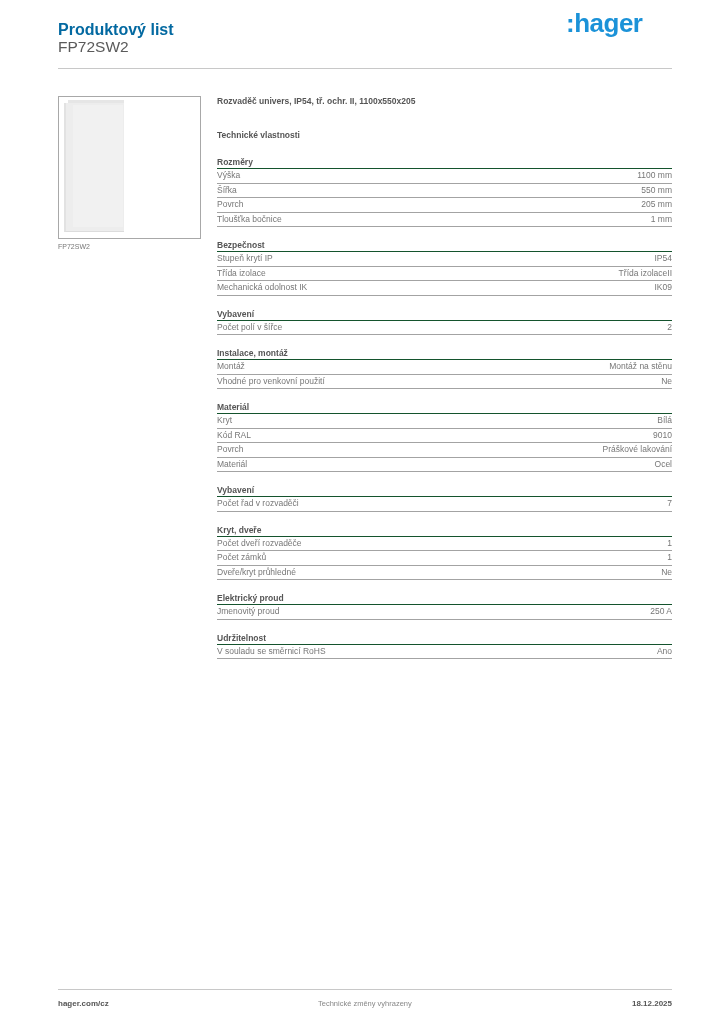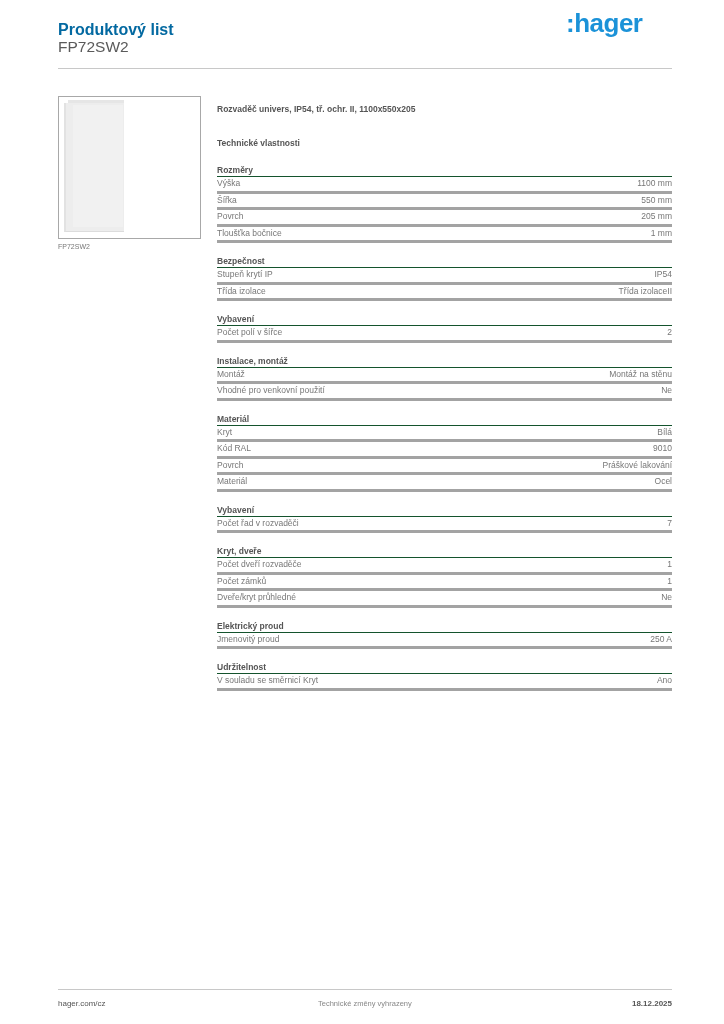--- a/index.html
+++ b/index.html
@@ -9,31 +9,31 @@
   .header-sub { position: absolute; left: 58px; top: 38px; font-size: 15.5px; color: #5a5a5a; }
   .logo { position: absolute; left: 566px; top: 8px; font-size: 26px; font-weight: bold; color: #1b92d8; letter-spacing: -0.5px; }
   .header-rule { position: absolute; left: 58px; top: 68px; width: 614px; height: 1px; background: #c8c8c8; }
 
   .image-box { position: absolute; left: 58px; top: 96px; width: 141px; height: 141px; border: 1px solid #a8a8a8; background: #fff; }
   .cabinet { position: absolute; left: 5px; top: 6px; width: 58px; height: 128px; background: #ededed; border-left: 2px solid #e2e2e2; border-bottom: 1px solid #dcdcdc; }
   .cabinet-door { position: absolute; left: 7px; top: 2px; width: 50px; height: 122px; background: #f1f1f1; }
   .cabinet-top { position: absolute; left: 2px; top: -3px; width: 56px; height: 3px; background: #e6e6e6; }
   .image-caption { position: absolute; left: 58px; top: 243px; font-size: 7px; color: #777; }
 
-  .content { position: absolute; left: 217px; top: 96px; width: 455px; margin-top: 8px; }
+  .content { position: absolute; left: 217px; top: 96px; width: 455px; }
   .product-desc { font-size: 8.5px; font-weight: bold; color: #555; height: 14px; }
   .tech-heading { font-size: 8.5px; font-weight: bold; color: #555; margin-top: 20px; height: 14px; }
   .section { margin-top: 12px; }
   .section-title { font-size: 8.5px; font-weight: bold; color: #555; height: 12px; line-height: 12px; border-bottom: 1px solid #14532d; }
   .row { display: flex; justify-content: space-between; font-size: 8.5px; color: #777;
-         height: 13.5px; line-height: 13.5px; border-bottom: 3px solid #a3a3a3; }
+         height: 13.5px; line-height: 13.5px; border-bottom: 1px solid #a3a3a3; }
   .row span { white-space: nowrap; }
 
   .footer-rule { position: absolute; left: 58px; top: 989px; width: 614px; height: 1px; background: #c8c8c8; }
-  .footer-left { position: absolute; left: 58px; top: 999px; font-size: 8px; font-weight: normal; color: #555; }
+  .footer-left { position: absolute; left: 58px; top: 999px; font-size: 8px; font-weight: bold; color: #555; }
   .footer-center { position: absolute; left: 318px; top: 999px; font-size: 7.5px; color: #888; }
   .footer-right { position: absolute; right: 52px; top: 999px; font-size: 8px; font-weight: bold; color: #555; }
 </style>
 </head>
 <body>
 
 <div>
   <div class="header-title">Produktový list</div>
   <div class="header-sub">FP72SW2</div>
   <div class="logo">:hager</div>
@@ -73,20 +73,24 @@
       </div>
       <div class="section">
         <div class="section-title">Bezpečnost</div>
         <div class="row">
           <span>Stupeň krytí IP</span>
           <span>IP54</span>
         </div>
         <div class="row">
           <span>Třída izolace</span>
           <span>Třída izolaceII</span>
+        </div>
+        <div class="row">
+          <span>Mechanická odolnost IK</span>
+          <span>IK09</span>
         </div>
       </div>
       <div class="section">
         <div class="section-title">Vybavení</div>
         <div class="row">
           <span>Počet polí v šířce</span>
           <span>2</span>
         </div>
       </div>
       <div class="section">
@@ -144,21 +148,21 @@
       <div class="section">
         <div class="section-title">Elektrický proud</div>
         <div class="row">
           <span>Jmenovitý proud</span>
           <span>250 A</span>
         </div>
       </div>
       <div class="section">
         <div class="section-title">Udržitelnost</div>
         <div class="row">
-          <span>V souladu se směrnicí Kryt</span>
+          <span>V souladu se směrnicí RoHS</span>
           <span>Ano</span>
         </div>
       </div>
     </div>
 </div>
 
 <div>
   <div class="footer-rule"></div>
   <div class="footer-left">hager.com/cz</div>
   <div class="footer-center">Technické změny vyhrazeny</div>

